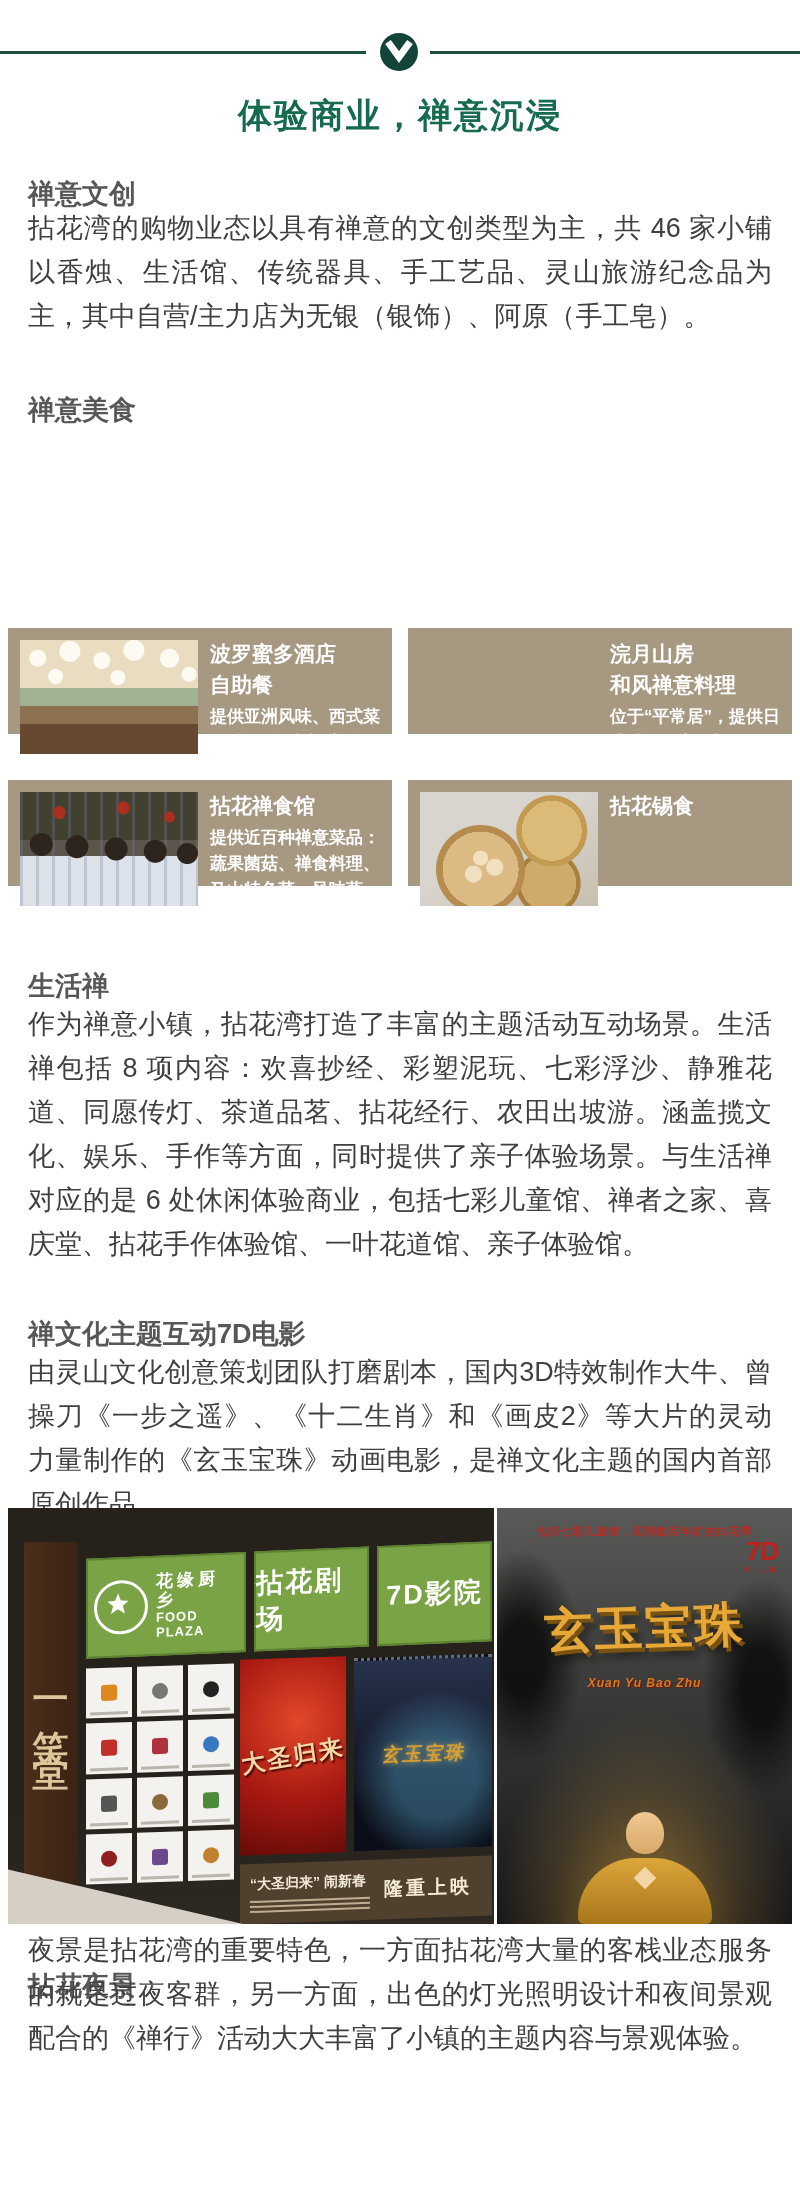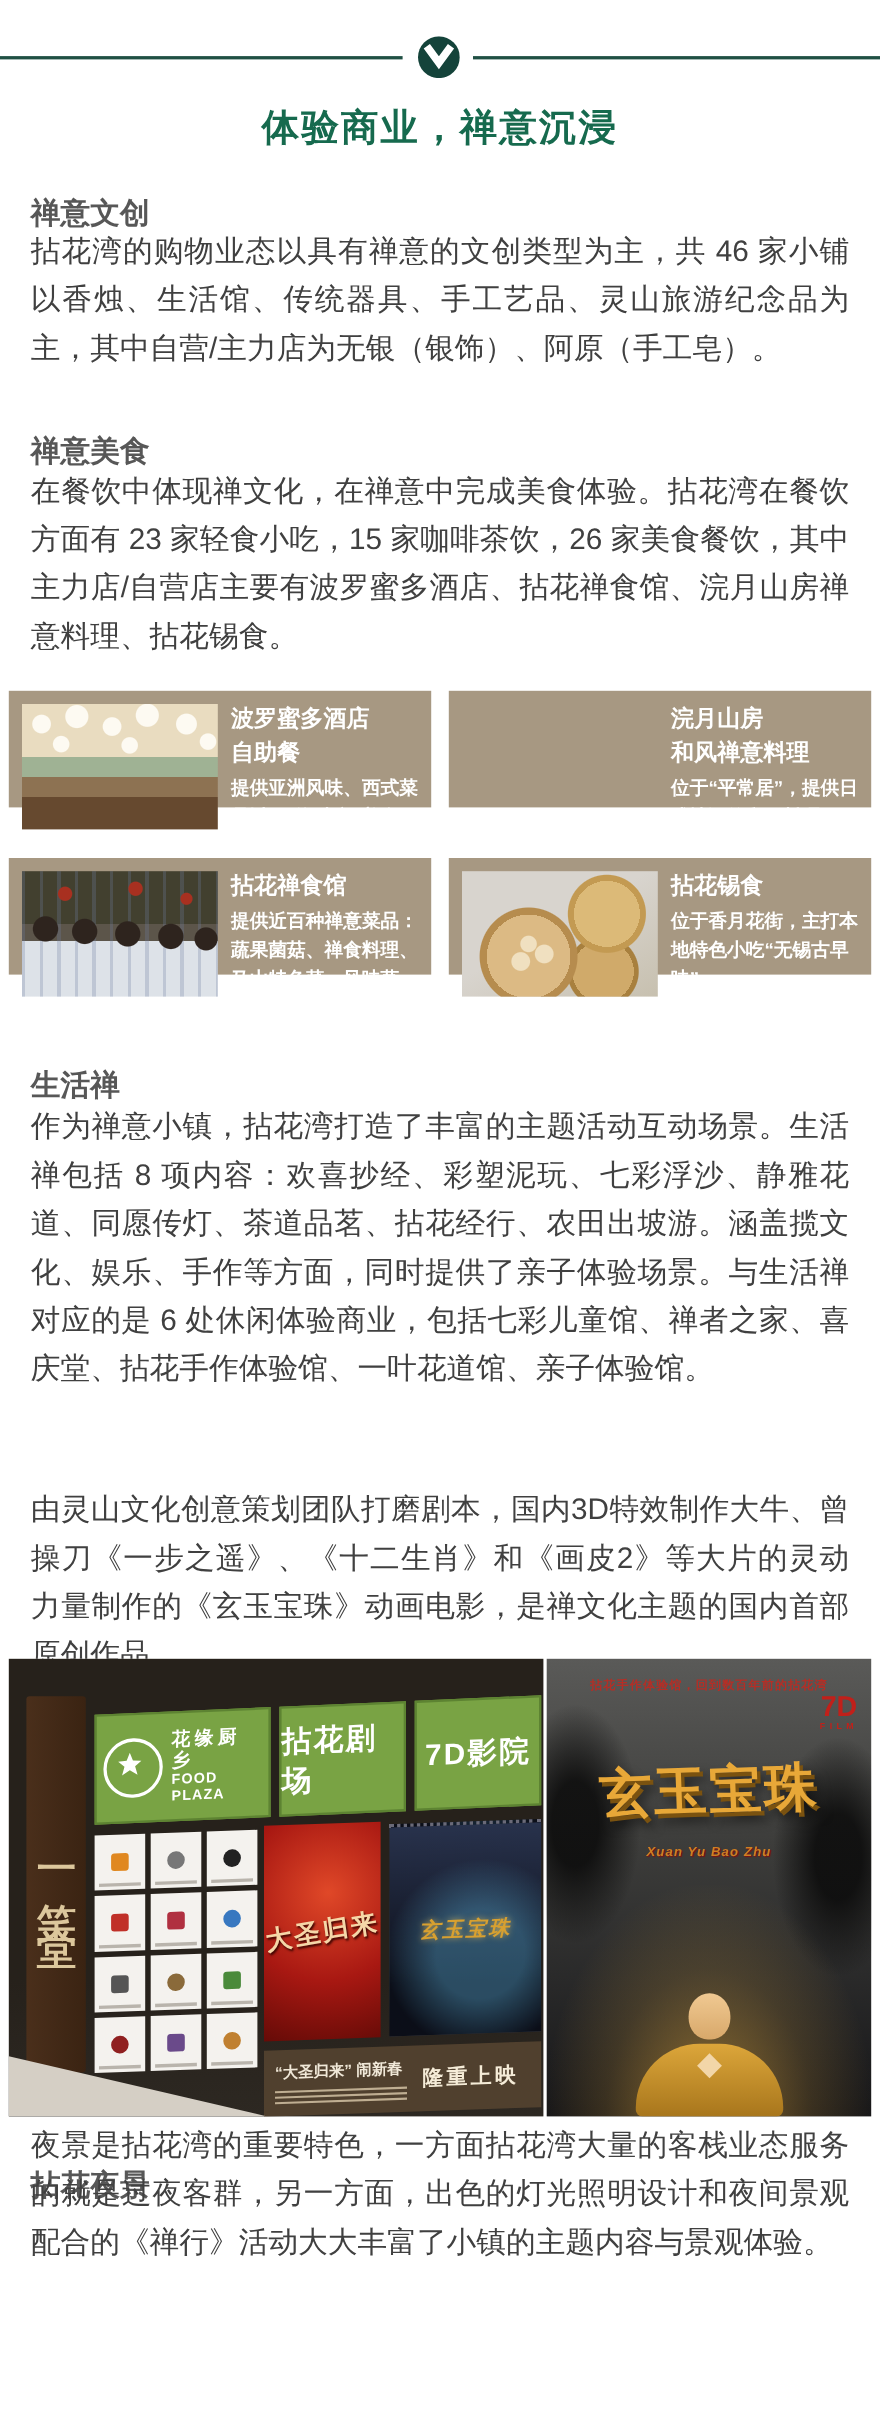--- a/index.html
+++ b/index.html
@@ -163,21 +163,20 @@
       <path d="M8 9 L19 24 L30 9" stroke="#ffffff" stroke-width="7" fill="none"></path>
     </svg>
   </div>
 
   <h1 class="title">体验商业，禅意沉浸</h1>
 
   <h2 class="sec-h" id="h-wenchuang">禅意文创</h2>
   <p class="sec-p" id="p-wenchuang">拈花湾的购物业态以具有禅意的文创类型为主，共 46 家小铺以香烛、生活馆、传统器具、手工艺品、灵山旅游纪念品为主，其中自营/主力店为无银（银饰）、阿原（手工皂）。</p>
 
   <h2 class="sec-h" id="h-meishi">禅意美食</h2>
-  <p class="sec-p" id="p-meishi">在餐饮中体现禅文化，在禅意中完成美食体验。拈花湾在餐饮方面有 23 家轻食小吃，15 家咖啡茶饮，26 家美食餐饮，其中主力店/自营店主要有波罗蜜多酒店、拈花禅食馆、浣月山房禅意料理、拈花锡食。</p>
 
   <div class="card" id="card-1">
     <div class="card-photo ph-restaurant"></div>
     <div class="card-text">
       <div class="card-title">波罗蜜多酒店</div>
       <div class="card-title">自助餐</div>
       <div class="card-desc">提供亚洲风味、西式菜品以及“海陆空”美食</div>
     </div>
   </div>
   <div class="card" id="card-3">
@@ -192,27 +191,27 @@
     <div class="card-text">
       <div class="card-title">浣月山房</div>
       <div class="card-title">和风禅意料理</div>
       <div class="card-desc">位于“平常居”，提供日式情调的和风料理</div>
     </div>
   </div>
   <div class="card" id="card-4">
     <div class="card-photo ph-steamer"></div>
     <div class="card-text">
       <div class="card-title">拈花锡食</div>
-      <div class="card-desc">位于香月花街，主打本地特色小吃“无锡古早味”</div>
     </div>
   </div>
 
   <h2 class="sec-h" id="h-shenghuochan">生活禅</h2>
   <p class="sec-p" id="p-shenghuochan">作为禅意小镇，拈花湾打造了丰富的主题活动互动场景。生活禅包括 8 项内容：欢喜抄经、彩塑泥玩、七彩浮沙、静雅花道、同愿传灯、茶道品茗、拈花经行、农田出坡游。涵盖揽文化、娱乐、手作等方面，同时提供了亲子体验场景。与生活禅对应的是 6 处休闲体验商业，包括七彩儿童馆、禅者之家、喜庆堂、拈花手作体验馆、一叶花道馆、亲子体验馆。</p>
 
+  <h2 class="sec-h" id="h-movie">禅文化主题互动7D电影</h2>
   <p class="sec-p" id="p-movie">由灵山文化创意策划团队打磨剧本，国内3D特效制作大牛、曾操刀《一步之遥》、《十二生肖》和《画皮2》等大片的灵动力量制作的《玄玉宝珠》动画电影，是禅文化主题的国内首部原创作品。</p>
 
   <figure class="cinema" style="margin:0">
     <div class="cin-left">
       <div class="wood-sign">
         <span>一笑堂</span>
       </div>
       <div class="green-band">
         <div class="gpanel one">
           <span class="fp-logo"></span>
@@ -277,21 +276,21 @@
               <i></i>
             </span>
         </span>
         <span class="premiere">隆重上映</span>
       </div>
       <div class="floor"></div>
     </div>
     <div class="cin-right">
       <div class="tree l"></div>
       <div class="tree r"></div>
-      <div class="tagline">拈花手作体验馆，回到数百年前的拈花湾</div>
+      <div class="tagline">包括七彩儿童馆，回到数百年前的拈花湾</div>
       <div class="logo7d">
         <span class="seven">7D</span>
         <span class="film">FILM</span>
       </div>
       <div class="gold-title">玄玉宝珠</div>
       <div class="pinyin">Xuan Yu Bao Zhu</div>
       <div class="glow"></div>
       <div class="monk">
         <div class="monk-head"></div>
         <div class="monk-body"></div>

